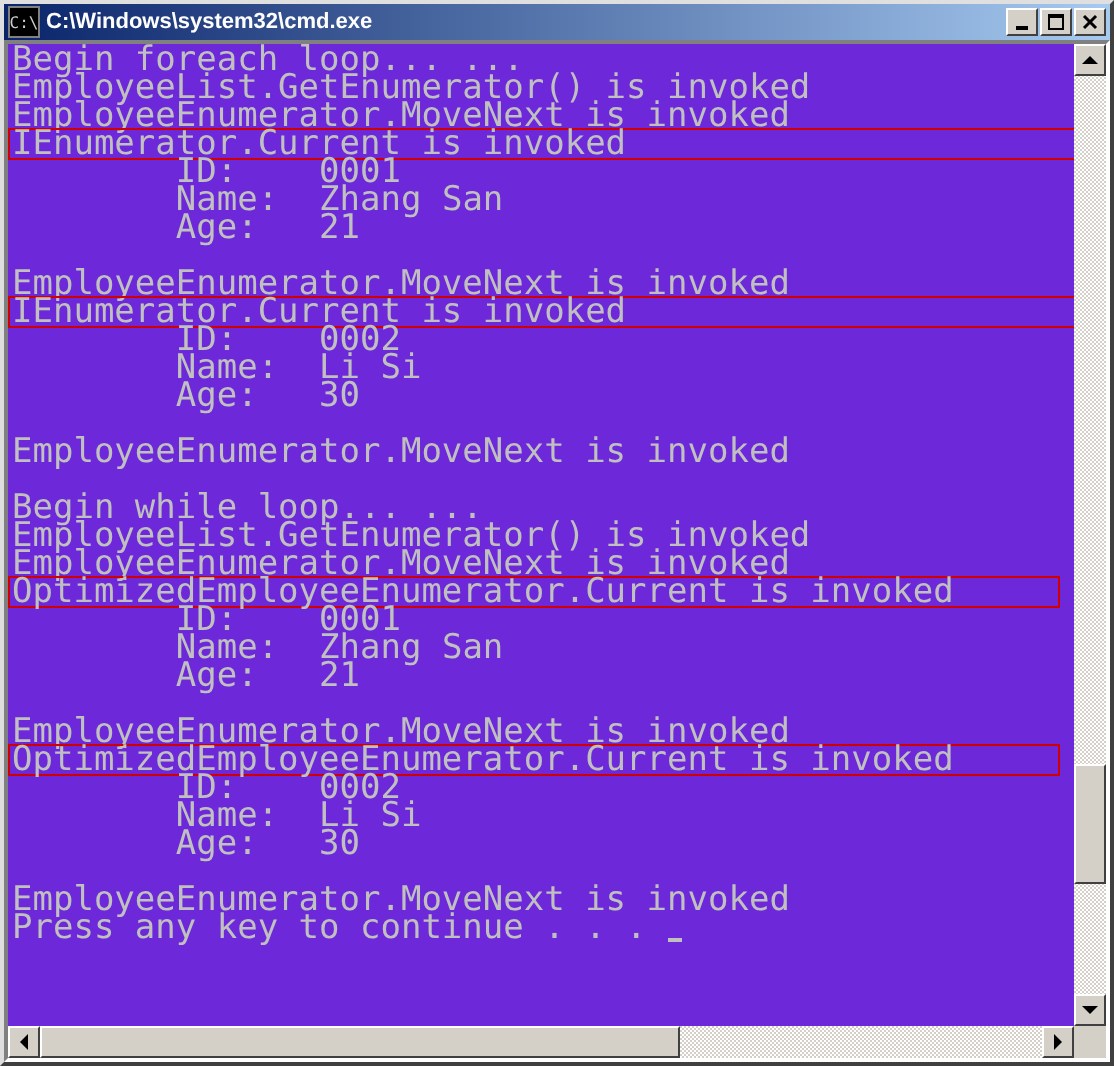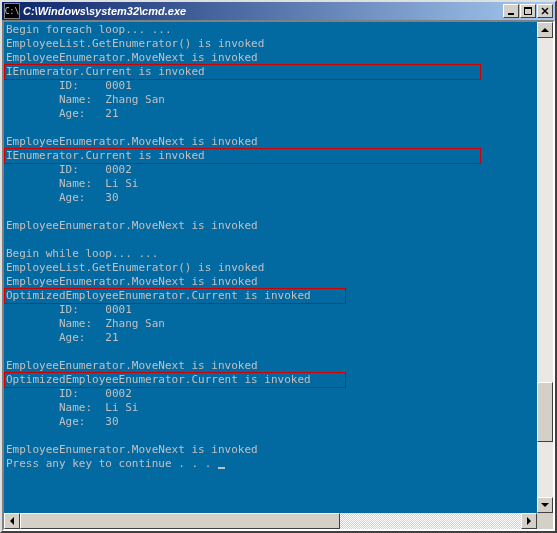--- a/index.html
+++ b/index.html
@@ -35,21 +35,20 @@
     border: 1px solid #808080;
     display: inline-flex; align-items: center; justify-content: center;
     margin-right: 3px;
     font-size: 8px; font-family: monospace; color:#ccc;
   }
   .titlebar-text {
     flex: 1;
     font-weight: bold;
     font-size: 11px;
     white-space: nowrap;
-    font-style: italic;
   }
   .titlebar-buttons { display: flex; gap: 0; }
   .tbtn {
     width: 16px; height: 14px;
     background: #d4d0c8;
     border: 1px solid;
     border-color: #fff #404040 #404040 #fff;
     display: inline-flex; align-items: center; justify-content: center;
     font-family: "Marlett", sans-serif;
     font-size: 9px; color:#000;
@@ -62,24 +61,24 @@
     border: 2px solid;
     border-color: #808080 #fff #fff #808080;
     background: #000;
     position: relative;
     overflow: hidden;
     margin: 0;
   }
   .console-area {
     position: absolute;
     left: 0; top: 0; right: 16px; bottom: 16px;
-    background: #0369a1;
+    background: #6d28d9;
     color: #c0c0c0;
     font-family: "Lucida Console", "Consolas", monospace;
-    font-size: 11px;
+    font-size: 17px;
     line-height: 14px;
     white-space: pre;
     padding: 1px 2px;
     overflow: hidden;
   }
   .redbox {
     border: 1px solid #d00000;
     display: inline-block;
     padding: 0 1px;
     margin: -1px -2px;

